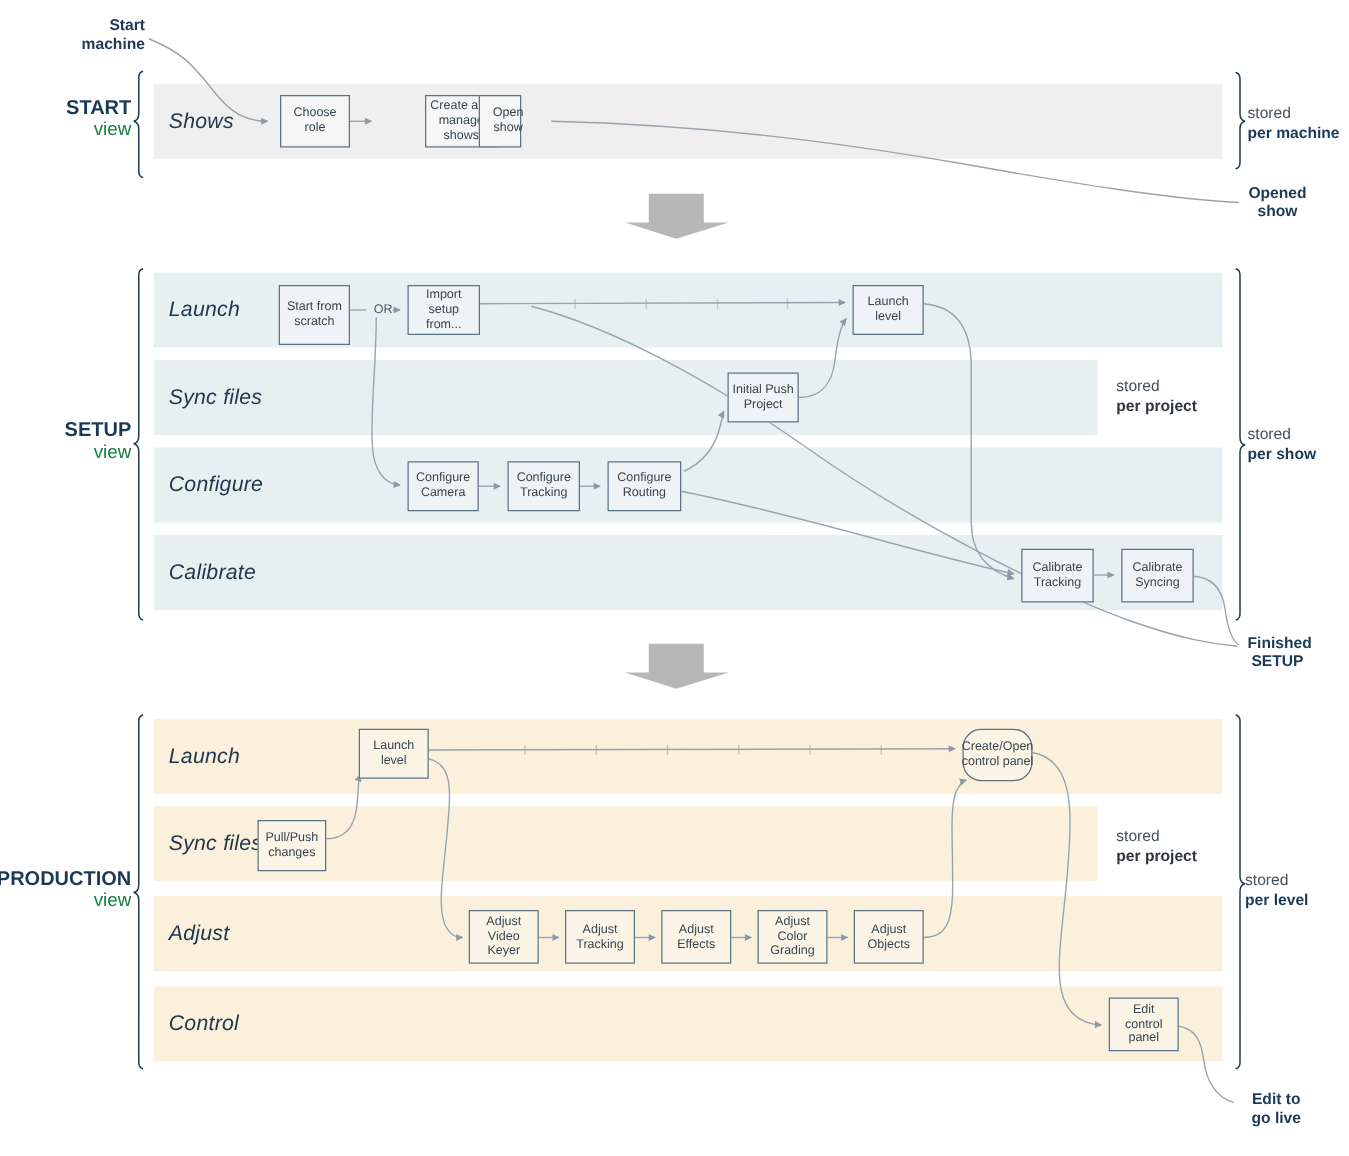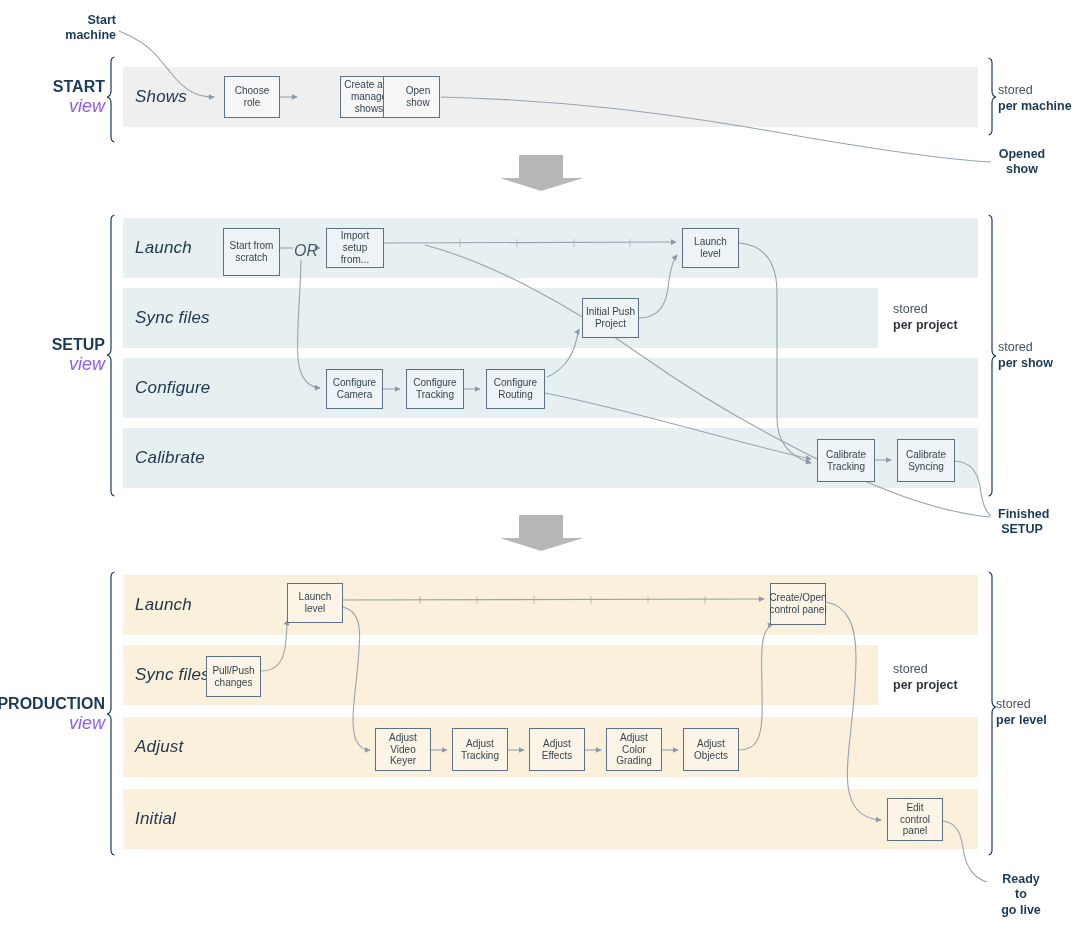--- a/index.html
+++ b/index.html
@@ -22,36 +22,36 @@
     position:absolute;box-sizing:border-box;border:1.4px solid var(--box-border,#5d7184);
     display:flex;align-items:center;justify-content:center;text-align:center;
     font-size:10px;line-height:1.18;color:#36454f;padding:2px 3px;
   }
   .node.start{background:var(--box-start,#f6f6f6);}
   .node.setup{background:var(--box-setup,#eef4f6);}
   .node.prod{background:var(--box-production,#fcf5e7);}
 
   .section-label{position:absolute;text-align:right;line-height:1.12;}
   .section-label .name{font-size:16px;font-weight:bold;color:var(--navy,#1b3a57);display:block;}
-  .section-label .view{font-size:18px;color:#8b5cf6;display:block;font-style:italic;}
+  .section-label .view{font-size:15px;color:#15803d;display:block;}
 
   .stored{position:absolute;font-size:12.5px;line-height:1.3;white-space:nowrap;}
   .stored .prefix{display:block;color:#46525e;}
   .stored .scope{display:block;font-weight:bold;}
   .stored .scope.navy{color:var(--navy,#1b3a57);}
   .stored .scope.dark{color:#30363c;}
 
   .annot{position:absolute;font-size:12.5px;font-weight:bold;line-height:1.22;color:var(--navy,#1b3a57);}
   .annot.right-align{text-align:right;}
   .annot.center{text-align:center;}
   .annot span{display:block;}
 
   .or-label{
     position:absolute;left:294px;top:242px;width:20px;text-align:right;
-    font-size:16px;color:#4b5a68;background:var(--band-setup,#e7f0f1);font-style:italic;
+    font-size:10px;color:#4b5a68;background:var(--band-setup,#e7f0f1);
   }
 
   svg.layer{position:absolute;left:0;top:0;}
 </style>
 </head>
 <body>
 
 <div class="stage">
 
   <div class="band start" style="left:123px;top:67px;width:855px;"></div>
@@ -146,45 +146,45 @@
   </div>
 
   <div class="row-label" style="top:87px;">Shows</div>
   <div class="row-label" style="top:238px;">Launch</div>
   <div class="row-label" style="top:308px;">Sync files</div>
   <div class="row-label" style="top:378px;">Configure</div>
   <div class="row-label" style="top:448px;">Calibrate</div>
   <div class="row-label" style="top:595px;">Launch</div>
   <div class="row-label" style="top:665px;">Sync files</div>
   <div class="row-label" style="top:737px;">Adjust</div>
-  <div class="row-label" style="top:809px;">Initial</div>
+  <div class="row-label" style="top:809px;">Control</div>
 
   <div class="node start" style="left:224px;top:76px;width:56px;height:42px;">Choose role</div>
   <div class="node start" style="left:303px;top:76px;width:58px;height:42px;margin-left:37px;">Create and manage shows</div>
-  <div class="node start" style="left:383px;top:76px;width:57px;height:42px;padding-left:16px;">Open show</div>
+  <div class="node start" style="left:383px;top:76px;width:34px;height:42px;padding-left:16px;">Open show</div>
 
   <div class="node setup" style="left:223px;top:228px;width:57px;height:48px;">Start from scratch</div>
   <div class="node setup" style="left:326px;top:228px;width:58px;height:40px;">Import setup from...</div>
   <div class="node setup" style="left:682px;top:228px;width:57px;height:40px;">Launch level</div>
   <div class="node setup" style="left:582px;top:298px;width:57px;height:40px;">Initial Push Project</div>
   <div class="node setup" style="left:326px;top:369px;width:57px;height:40px;">Configure Camera</div>
   <div class="node setup" style="left:406px;top:369px;width:58px;height:40px;">Configure Tracking</div>
   <div class="node setup" style="left:486px;top:369px;width:59px;height:40px;">Configure Routing</div>
   <div class="node setup" style="left:817px;top:439px;width:58px;height:43px;">Calibrate Tracking</div>
   <div class="node setup" style="left:897px;top:439px;width:58px;height:43px;">Calibrate Syncing</div>
   <div class="or-label">OR</div>
 
   <div class="node prod" style="left:287px;top:583px;width:56px;height:40px;">Launch level</div>
   <div class="node prod" style="left:206px;top:656px;width:55px;height:41px;">Pull/Push changes</div>
   <div class="node prod" style="left:375px;top:728px;width:56px;height:43px;">Adjust Video Keyer</div>
   <div class="node prod" style="left:452px;top:728px;width:56px;height:43px;">Adjust Tracking</div>
   <div class="node prod" style="left:529px;top:728px;width:56px;height:43px;">Adjust Effects</div>
   <div class="node prod" style="left:606px;top:728px;width:56px;height:43px;">Adjust Color Grading</div>
   <div class="node prod" style="left:683px;top:728px;width:56px;height:43px;">Adjust Objects</div>
-  <div class="node prod" style="left:770px;top:583px;width:56px;height:42px;">Create/Open control panel</div>
+  <div class="node prod" style="left:770px;top:583px;width:56px;height:42px;border-radius:15px;">Create/Open control panel</div>
   <div class="node prod" style="left:887px;top:798px;width:56px;height:43px;">Edit control panel</div>
 
   <div class="stored" style="left:998px;top:82px;">
     <span class="prefix">stored</span>
     <span class="scope navy">per machine</span>
   </div>
   <div class="stored" style="left:893px;top:301px;">
     <span class="prefix">stored</span>
     <span class="scope dark">per project</span>
   </div>
@@ -207,17 +207,17 @@
   </div>
   <div class="annot center" style="left:998px;top:147px;width:48px;">
     <span>Opened</span>
     <span>show</span>
   </div>
   <div class="annot center" style="left:998px;top:507px;width:48px;">
     <span>Finished</span>
     <span>SETUP</span>
   </div>
   <div class="annot center" style="left:995px;top:872px;width:52px;">
-    <span>Ready to</span>
+    <span>Edit to</span>
     <span>go live</span>
   </div>
 
 </div>
 
 </body></html>

